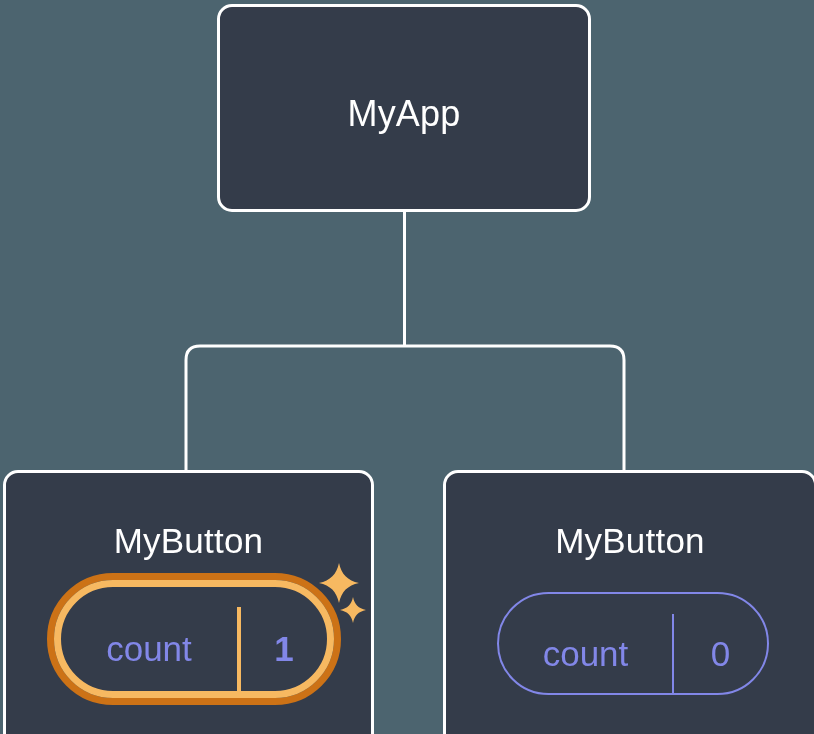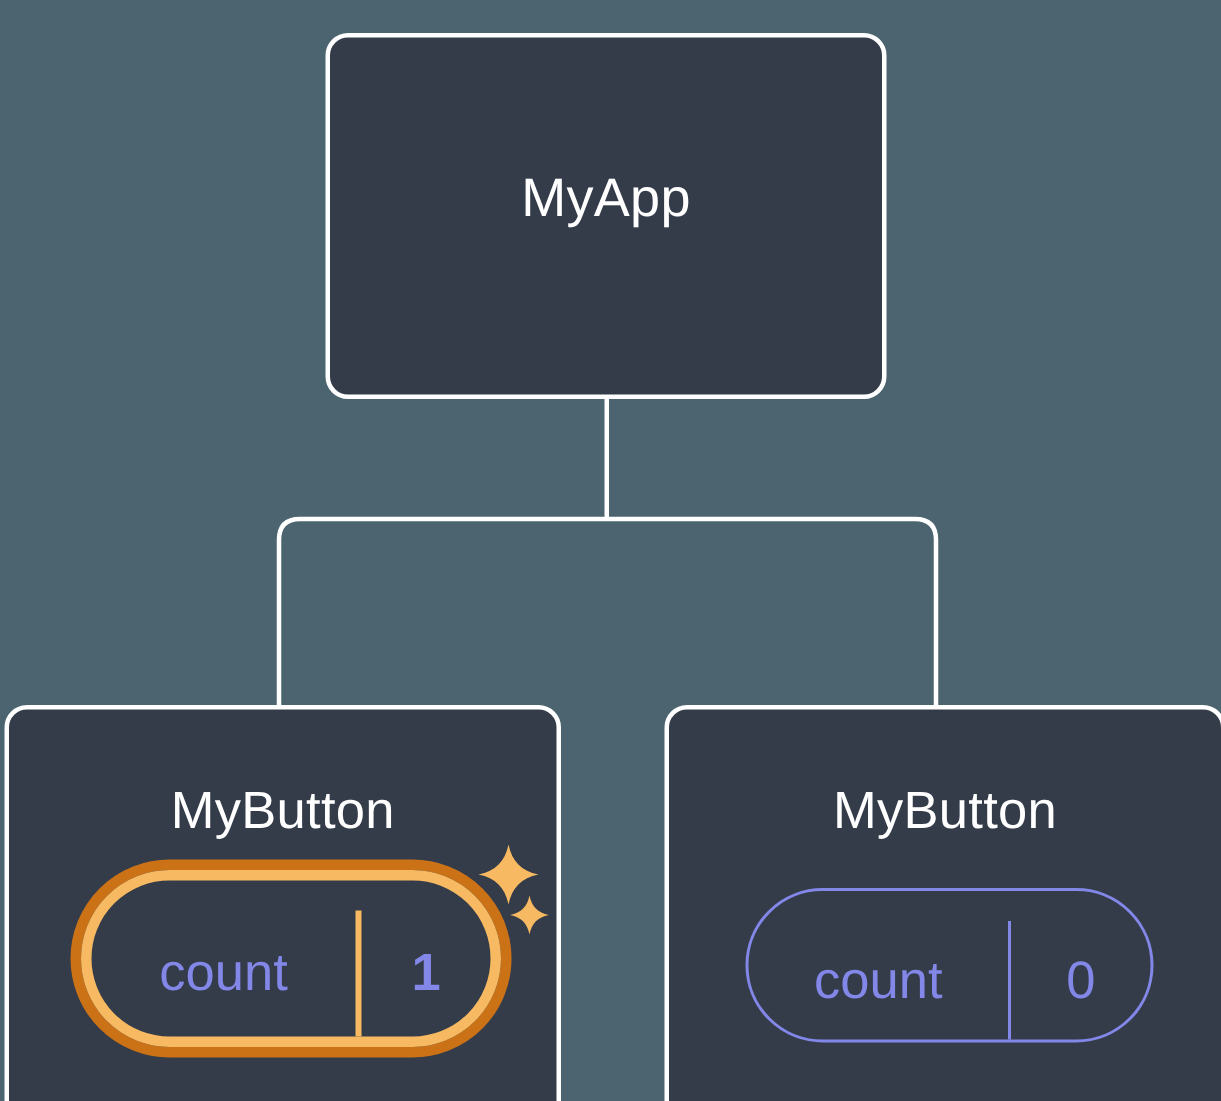--- a/index.html
+++ b/index.html
@@ -45,23 +45,23 @@
     text-align: center;
     color: #ffffff;
     font-size: 35px;
     font-weight: 400;
     letter-spacing: 0.2px;
     white-space: nowrap;
   }
 
   #node-app {
     left: 217px;
-    top: 22px;
+    top: 4px;
     width: 374px;
-    height: 244px;
+    height: 208px;
   }
   #node-app .node-title { top: 86px; font-size: 36px; }
 
   #node-btn-left {
     left: 3px;
     top: 470px;
     width: 371px;
     height: 280px;
   }
   #node-btn-right {

